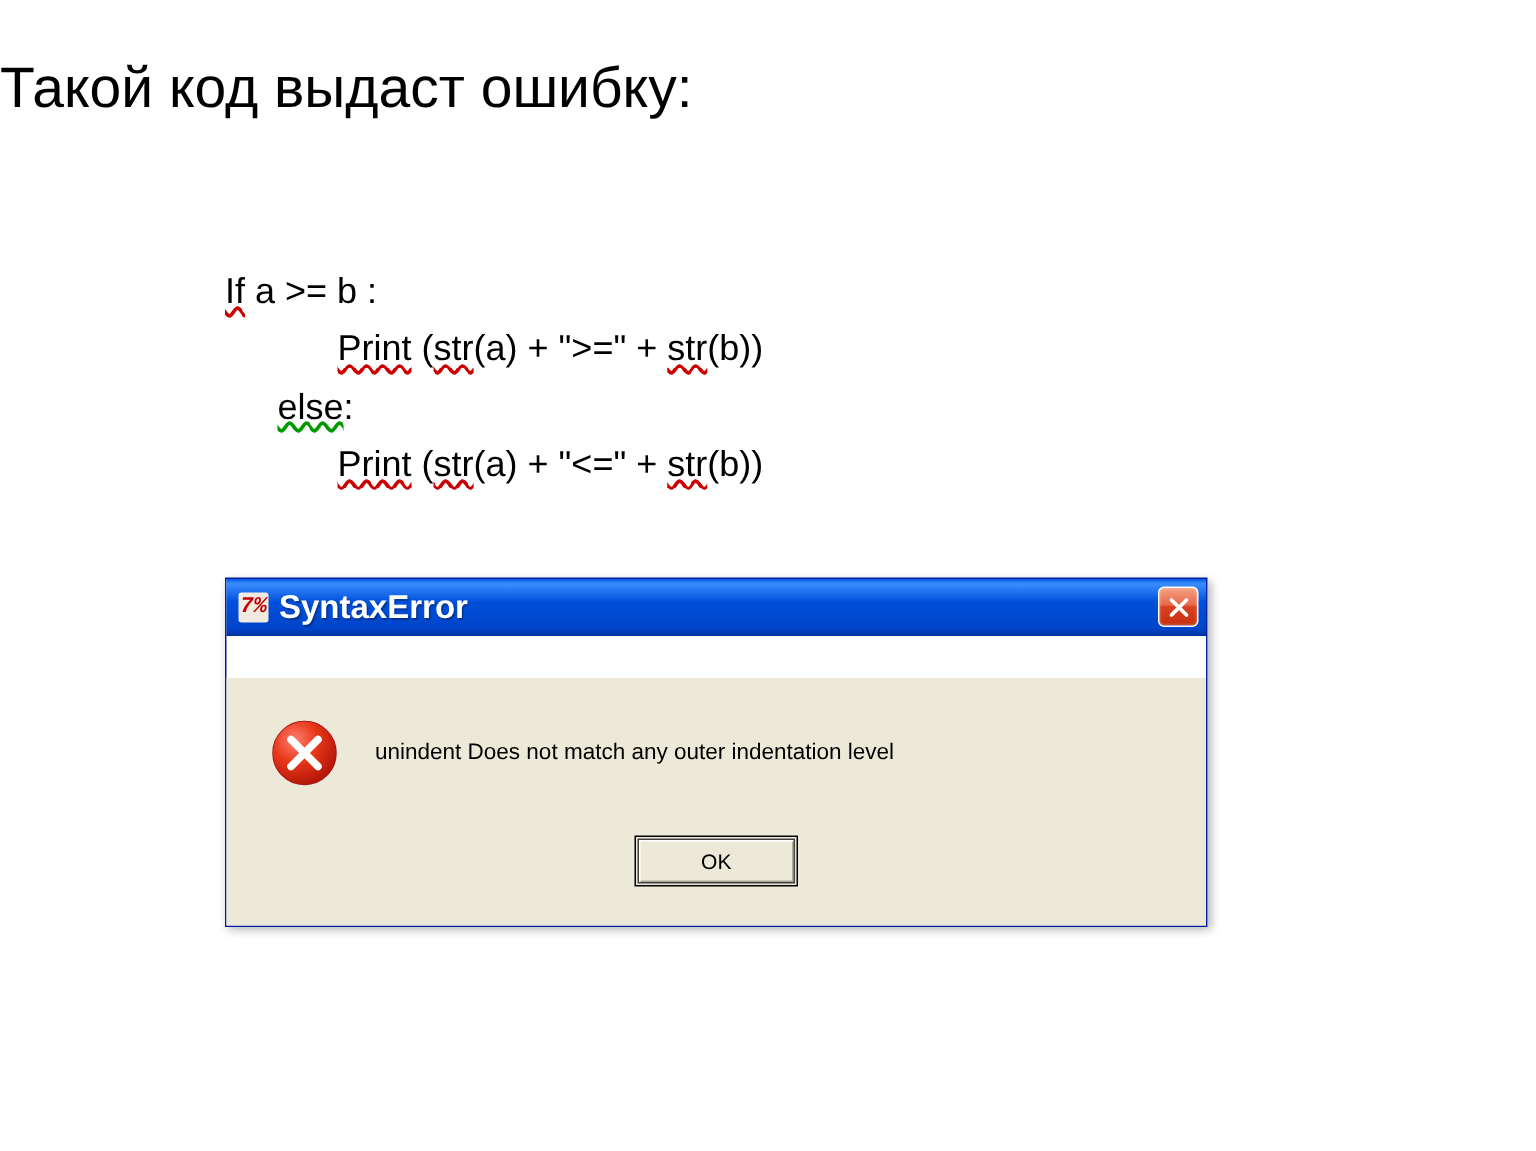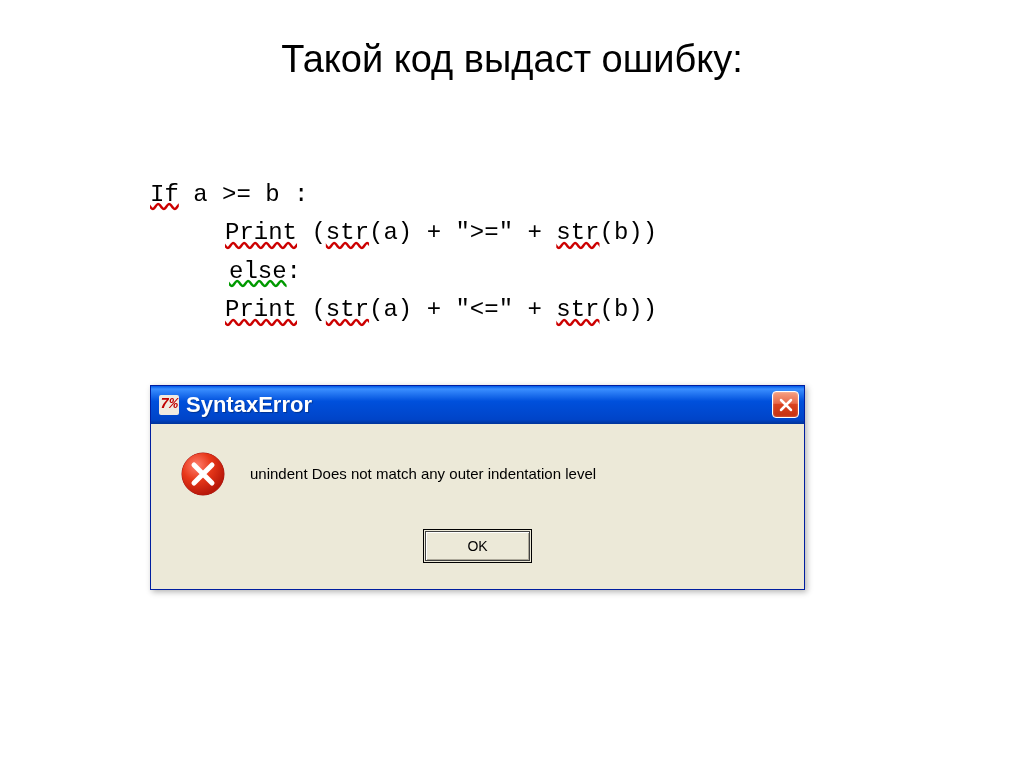--- a/index.html
+++ b/index.html
@@ -8,30 +8,29 @@
       box-sizing: border-box;
     }
     body {
       width: 1024px;
       height: 767px;
       background: #ffffff;
       font-family: Arial, sans-serif;
       overflow: hidden;
     }
     .slide-title {
-      text-align: center;
       font-size: 38px;
       font-weight: normal;
       color: #000;
       margin-top: 38px;
     }
     .code-block {
       margin-top: 95px;
       margin-left: 150px;
-      font-family: Liberation Mono, monospace;
+      font-family: Liberation Sans, sans-serif;
       font-size: 24px;
       color: #000;
       line-height: 1.6;
     }
     .code-line-1 {
       margin-left: 0;
     }
     .code-line-2 {
       margin-left: 75px;
     }
@@ -41,21 +40,20 @@
     .code-line-4 {
       margin-left: 75px;
     }
     .squiggle {
       text-decoration: underline wavy #cc0000;
       text-decoration-skip-ink: none;
     }
     .squiggle-green {
       text-decoration: underline wavy #009900;
       text-decoration-skip-ink: none;
-      margin-left: 44px;
     }
     .dialog-wrapper {
       margin-top: 55px;
       margin-left: 150px;
       width: 655px;
     }
     .dialog {
       border: 1px solid #001ea0;
       box-shadow: 2px 2px 6px rgba(0,0,0,0.3);
       font-family: Tahoma, sans-serif;
@@ -104,20 +102,21 @@
     }
     .close-button svg {
       width: 14px;
       height: 14px;
     }
     .dialog-body {
       background: #ece9d8;
       padding: 28px 18px 18px 18px;
       display: flex;
       flex-direction: column;
+      margin-top: 28px;
     }
     .dialog-content {
       display: flex;
       align-items: center;
       gap: 25px;
       padding-bottom: 35px;
     }
     .error-icon {
       width: 44px;
       height: 44px;

